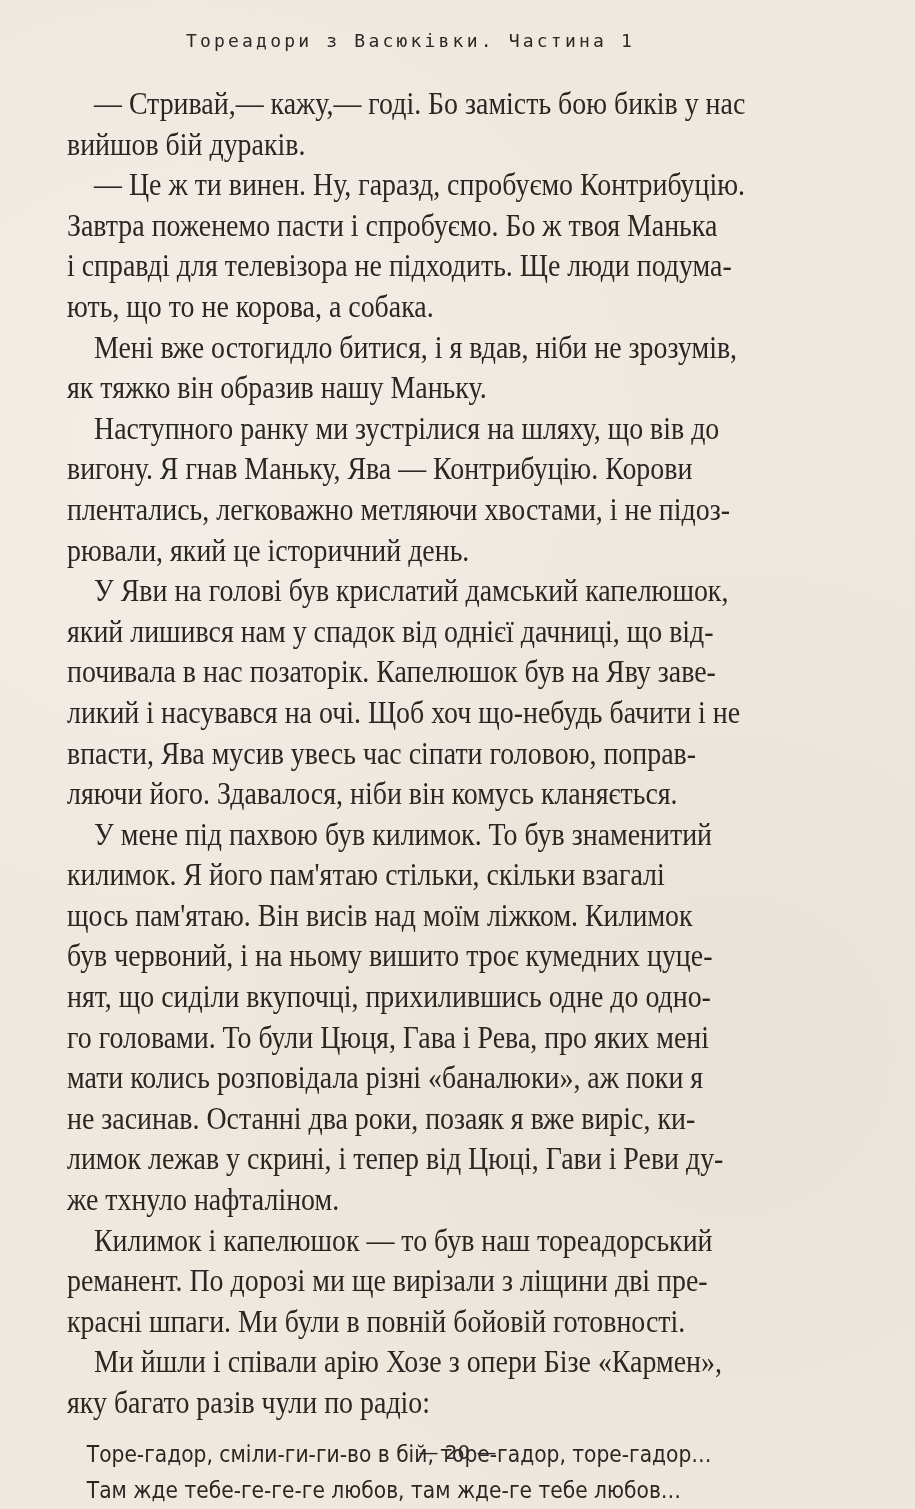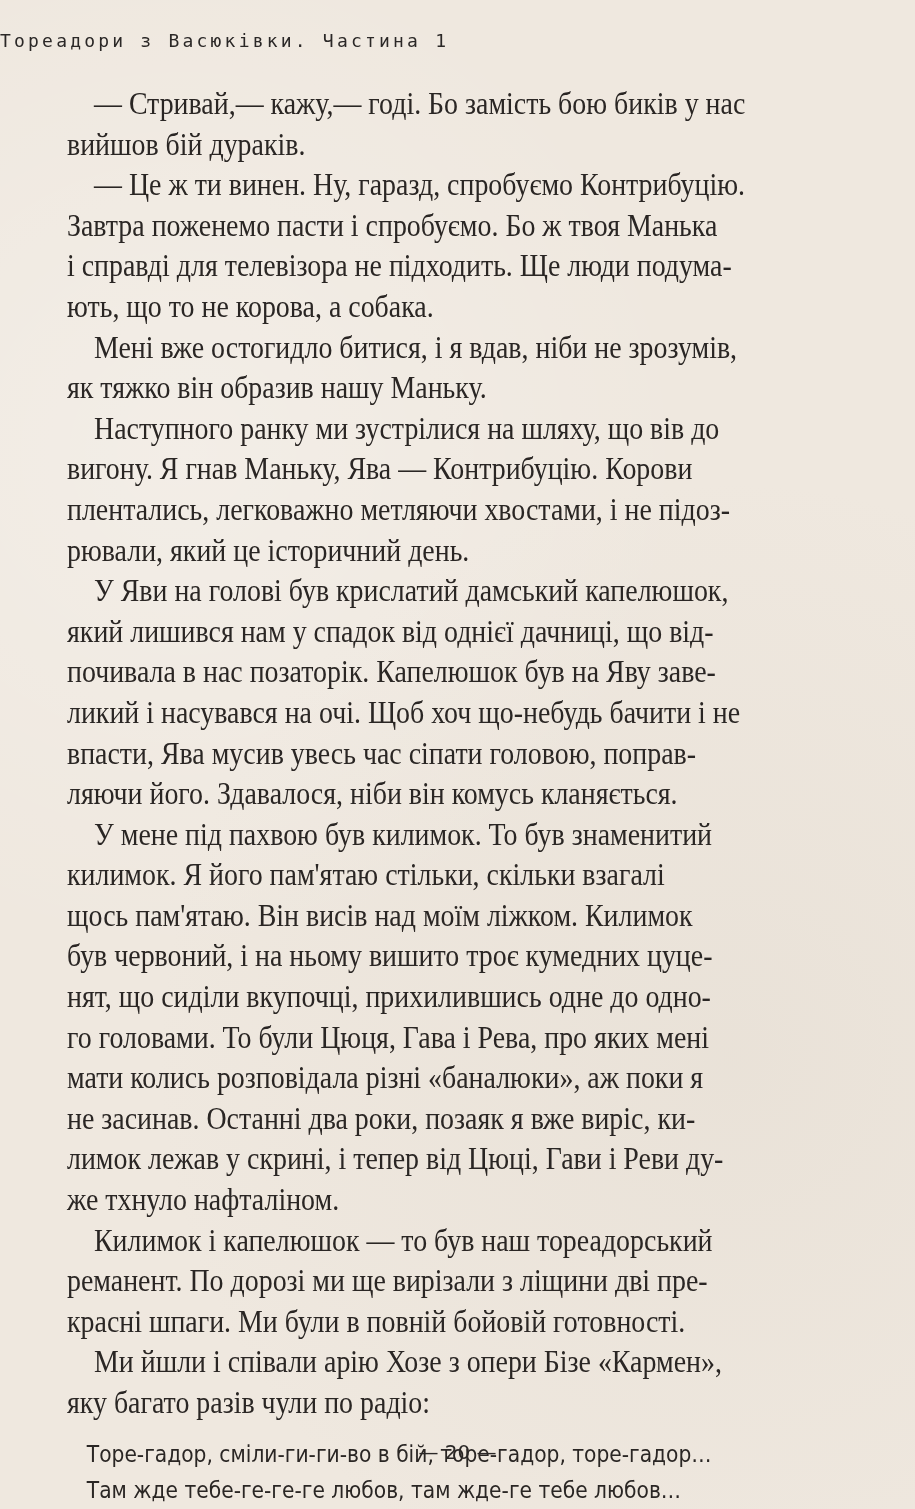--- a/index.html
+++ b/index.html
@@ -20,21 +20,21 @@
     .page {
       position: absolute;
       left: 0; top: 0;
       width: 915px; height: 1509px;
     }
     .running-head {
       position: absolute;
       top: 30px;
       left: 0;
       width: 821px;
-      text-align: left;
+      text-align: center;
       font-family: "DejaVu Sans Mono", monospace;
       font-size: 18px;
       letter-spacing: 3.2px;
       color: #2b2827;
     }
     .body-text {
       position: absolute;
       left: 67px;
       top: 84px;
       width: 782px;

